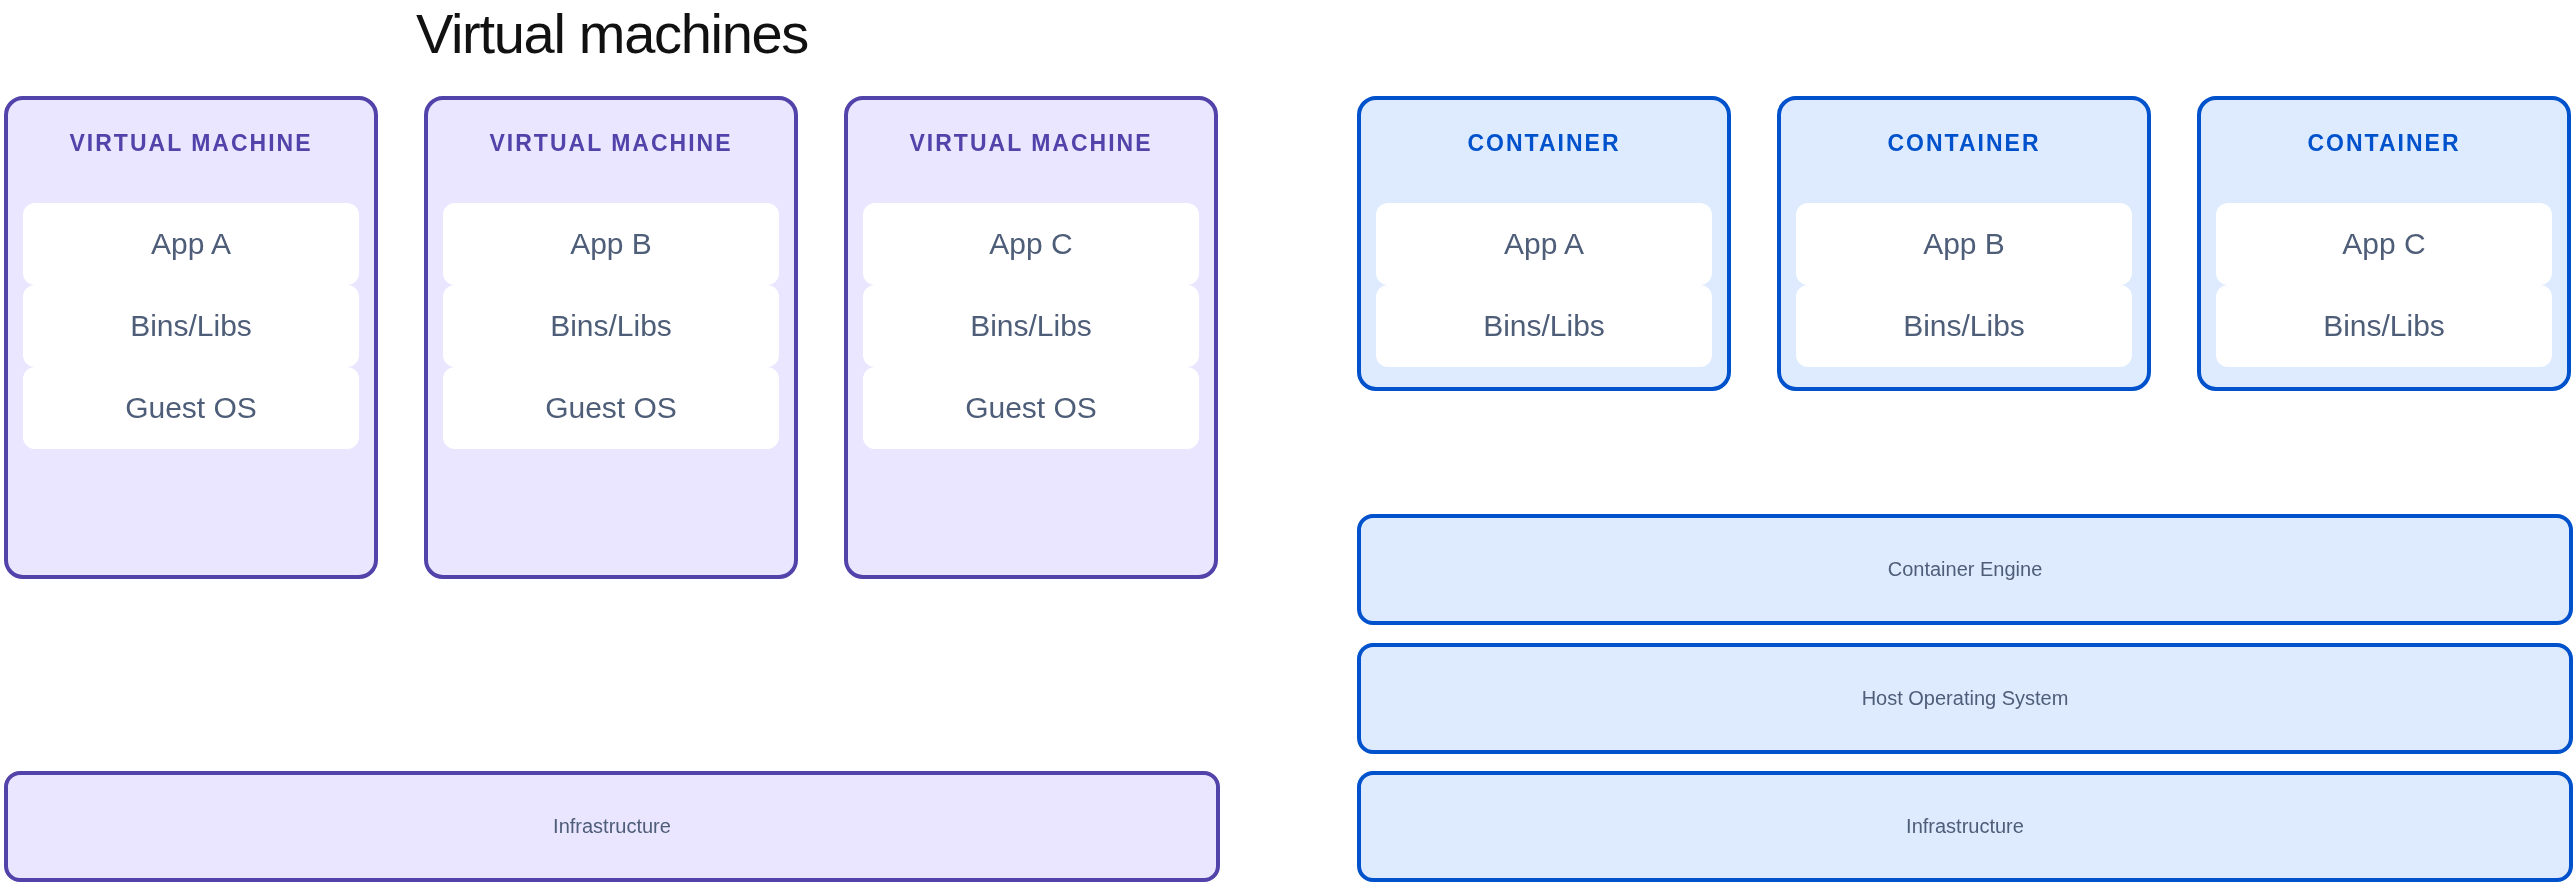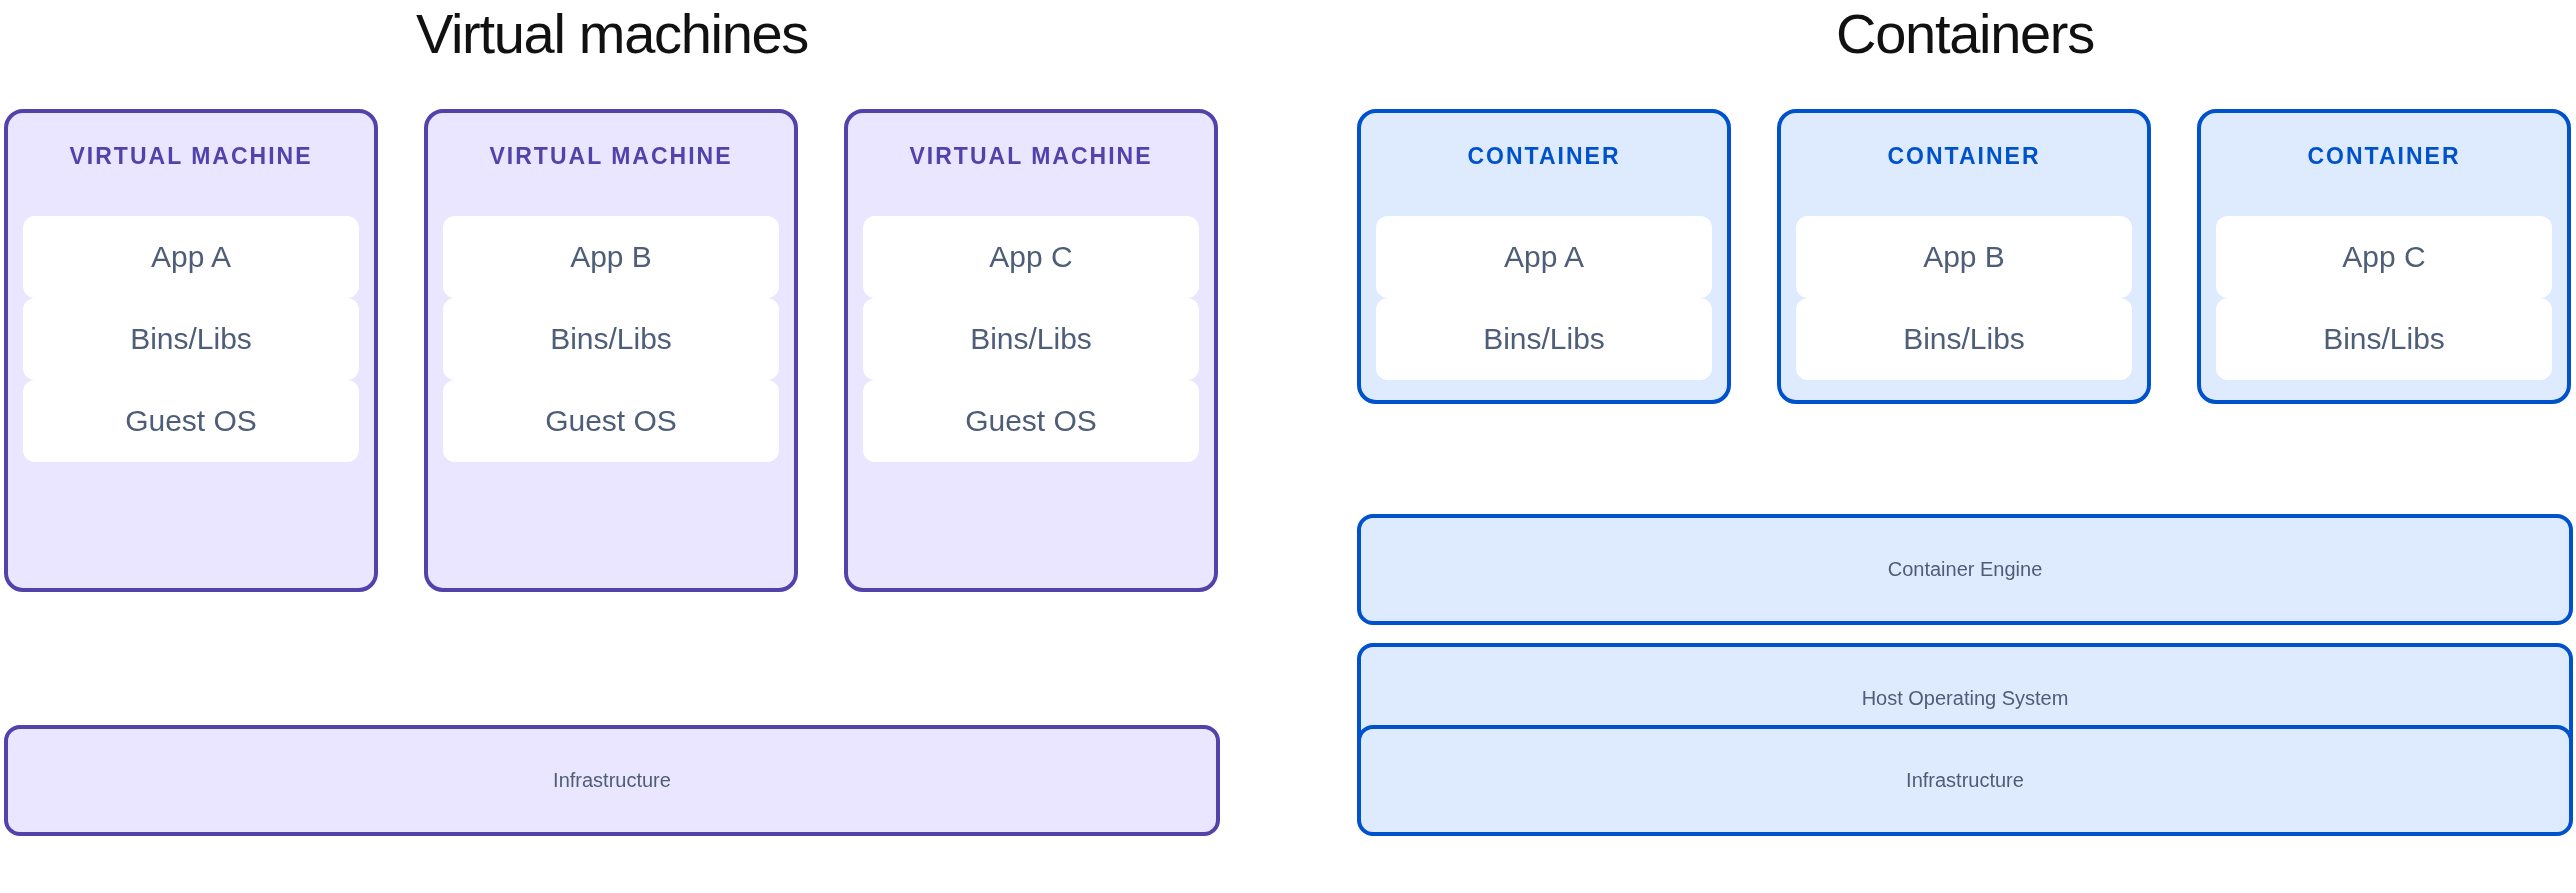--- a/index.html
+++ b/index.html
@@ -27,21 +27,21 @@
     font-size: 56px;
     font-weight: 500;
     letter-spacing: -1.3px;
     line-height: 67px;
     color: var(--title-text, #111111);
     white-space: nowrap;
   }
 
   .cards {
     position: absolute;
-    top: 109px; left: 0; width: 100%;
+    top: 96px; left: 0; width: 100%;
     display: flex;
     gap: 46px;
   }
   .card {
     box-sizing: border-box;
     width: 374px;
     border: 4px solid;
     border-radius: 19px;
     padding: 29.5px 14.8px 0 14.8px;
   }
@@ -86,21 +86,21 @@
     align-items: center;
     justify-content: center;
     font-size: 20px;
     font-weight: 500;
     color: var(--layer-text, #4E5D78);
   }
   .panel.left  .bar { border-color: var(--purple-border, #5243AA); background: var(--purple-fill, #EAE6FF); }
   .panel.right .bar { border-color: var(--blue-border, #0052CC);  background: var(--blue-fill, #DEEBFF); }
   .bar.row-1 { top: 514px; }
   .bar.row-2 { top: 643px; }
-  .bar.row-3 { top: 725px; }
+  .bar.row-3 { top: 771px; }
 </style>
 </head>
 <body>
 
 <div class="canvas">
 
   <section class="panel left">
     <h1 class="panel-title">Virtual machines</h1>
 
     <div class="cards">
@@ -121,21 +121,20 @@
         <div class="layer">App C</div>
         <div class="layer">Bins/Libs</div>
         <div class="layer">Guest OS</div>
       </div>
     </div>
 
     <div class="bar row-3">Infrastructure</div>
   </section>
 
   <section class="panel right">
-    <h1 class="panel-title">Containers</h1>
 
     <div class="cards">
       <div class="card">
         <div class="card-header">CONTAINER</div>
         <div class="layer">App A</div>
         <div class="layer">Bins/Libs</div>
       </div>
       <div class="card">
         <div class="card-header">CONTAINER</div>
         <div class="layer">App B</div>

